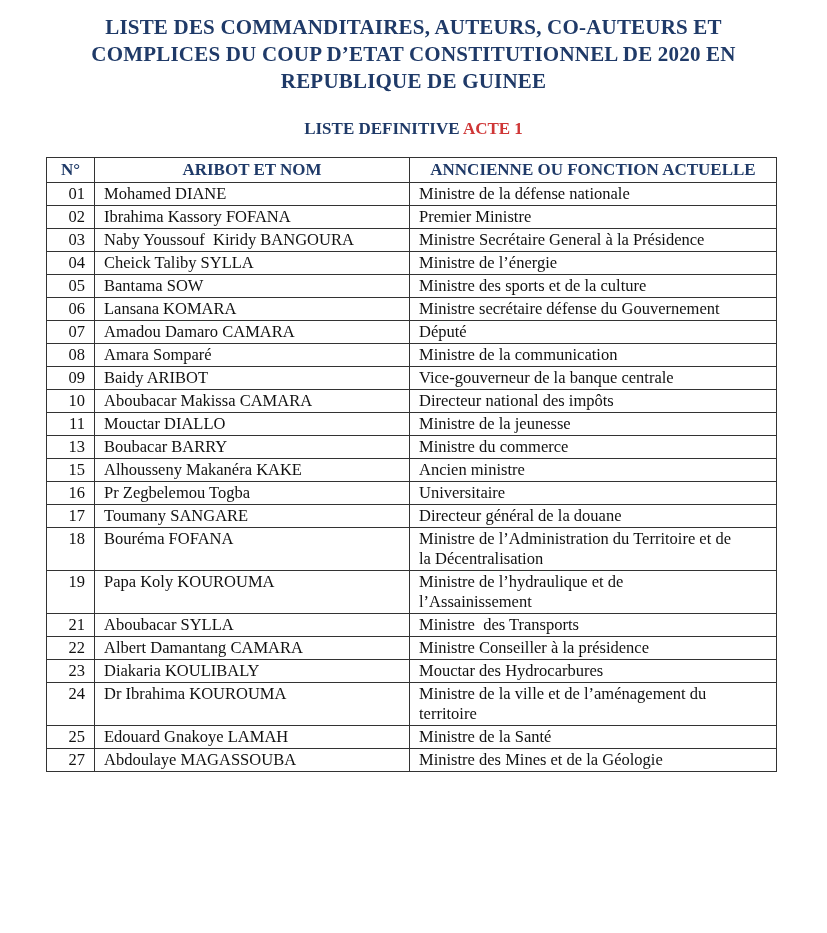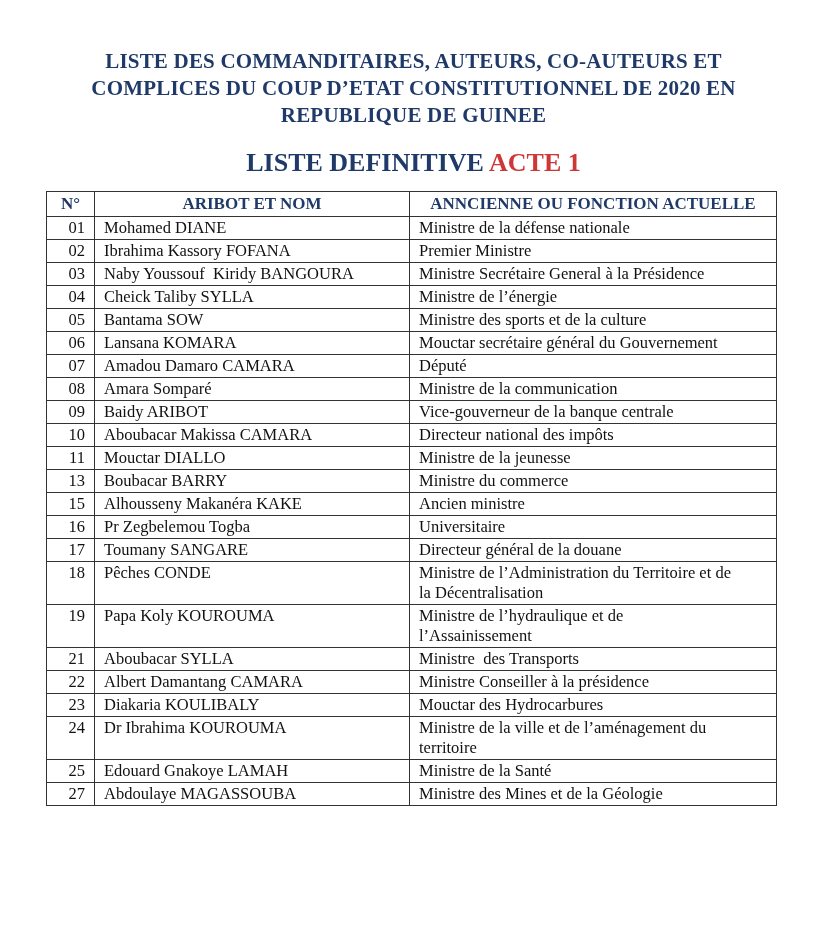--- a/index.html
+++ b/index.html
@@ -12,34 +12,34 @@
     height: 933px;
     font-family: "Liberation Serif", serif;
     color: #111111;
     overflow: hidden;
   }
   .doc {
     width: 827px;
     height: 933px;
     background: #ffffff;
     box-sizing: border-box;
-    padding-top: 48px;
+    padding-top: 14px;
   }
   .title {
     text-align: center;
     font-weight: bold;
     font-size: 21px;
     line-height: 27px;
     color: var(--navy, #1f3a68);
     letter-spacing: 0.2px;
   }
   .subtitle {
     text-align: center;
     font-weight: bold;
-    font-size: 26px;
+    font-size: 17px;
     line-height: 24px;
     margin-top: 22px;
     color: var(--navy, #1f3a68);
   }
   .subtitle .accent {
     color: var(--accent, #cf3636);
   }
   table.list {
     margin-top: 16px;
     margin-left: 46px;
@@ -120,21 +120,21 @@
           <td class="role">Ministre de l’énergie</td>
         </tr>
         <tr>
           <td class="num">05</td>
           <td class="name">Bantama SOW</td>
           <td class="role">Ministre des sports et de la culture</td>
         </tr>
         <tr>
           <td class="num">06</td>
           <td class="name">Lansana KOMARA</td>
-          <td class="role">Mouctar secrétaire général du Gouvernement</td>
+          <td class="role">Ministre secrétaire défense du Gouvernement</td>
         </tr>
         <tr>
           <td class="num">07</td>
           <td class="name">Amadou Damaro CAMARA</td>
           <td class="role">Député</td>
         </tr>
         <tr>
           <td class="num">08</td>
           <td class="name">Amara Somparé</td>
           <td class="role">Ministre de la communication</td>
@@ -169,21 +169,21 @@
           <td class="name">Pr Zegbelemou Togba</td>
           <td class="role">Universitaire</td>
         </tr>
         <tr>
           <td class="num">17</td>
           <td class="name">Toumany SANGARE</td>
           <td class="role">Directeur général de la douane</td>
         </tr>
         <tr>
           <td class="num">18</td>
-          <td class="name">Pêches CONDE</td>
+          <td class="name">Bouréma FOFANA</td>
           <td class="role">Ministre de l’Administration du Territoire et de
 la Décentralisation</td>
         </tr>
         <tr>
           <td class="num">19</td>
           <td class="name">Papa Koly KOUROUMA</td>
           <td class="role">Ministre de l’hydraulique et de
 l’Assainissement</td>
         </tr>
         <tr>

